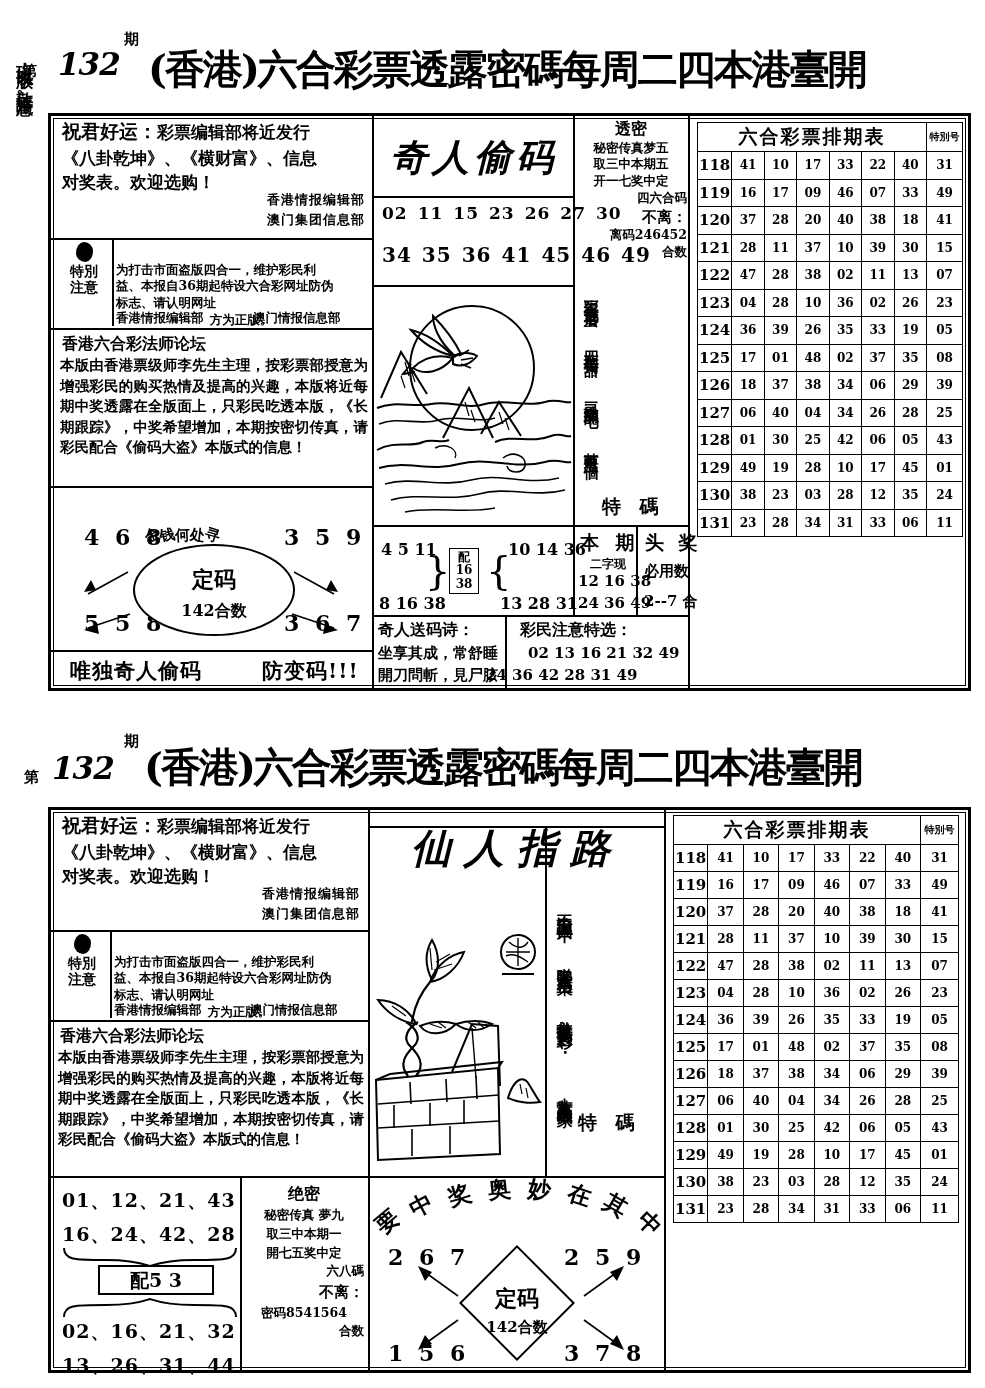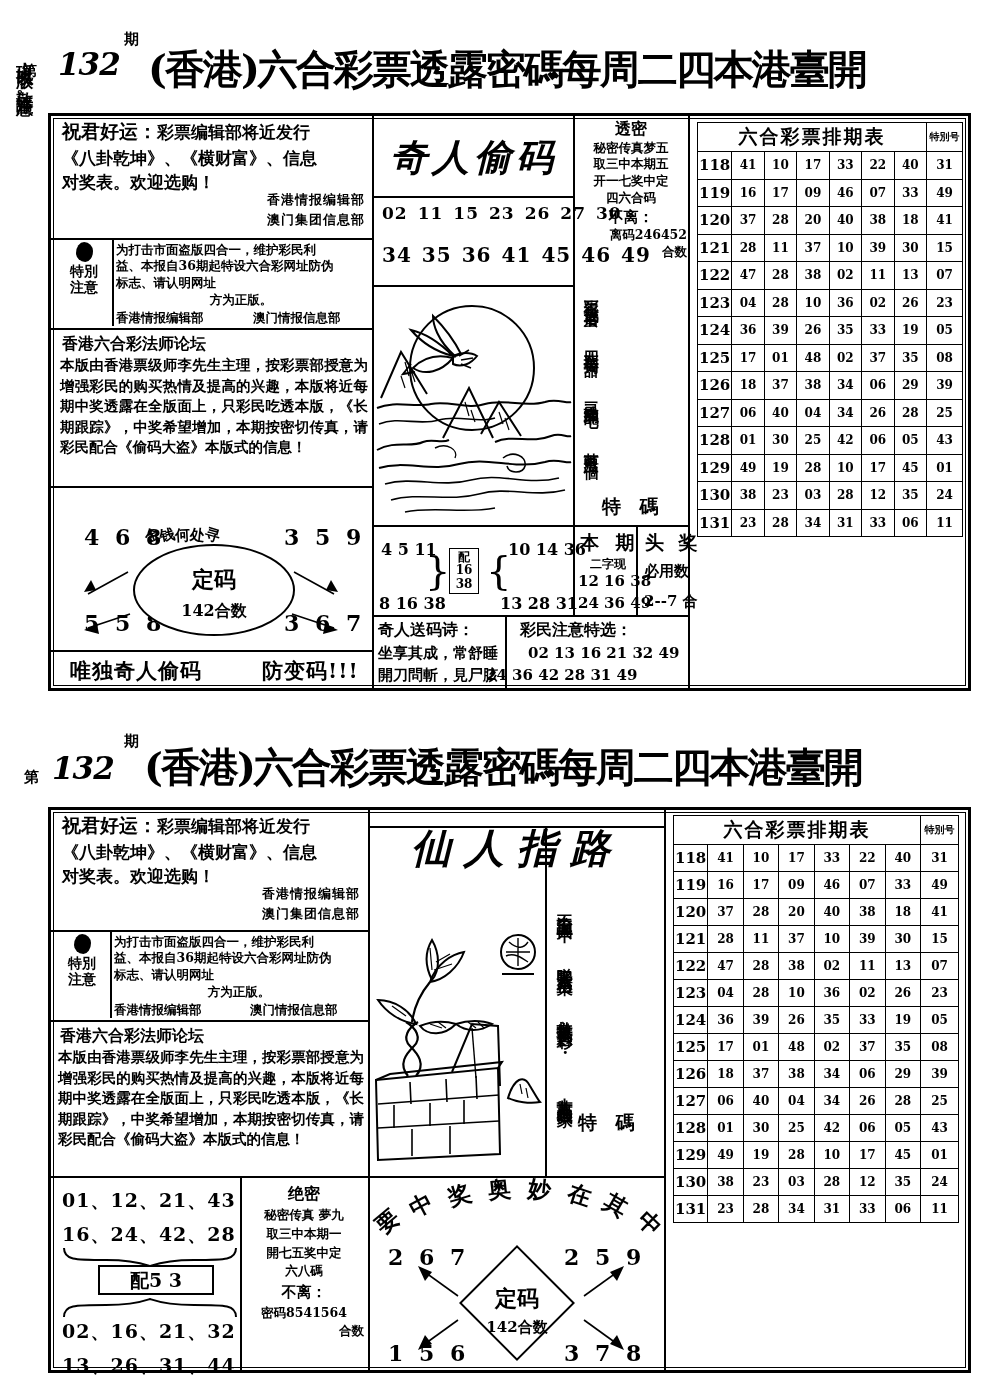--- a/index.html
+++ b/index.html
@@ -67,21 +67,21 @@
     font-size: 14px;
     font-weight: bold;
     text-align: center;
     line-height: 1.15;
   }
   .blob {
     width: 17px; height: 20px; background: #000;
     border-radius: 48% 52% 45% 55% / 55% 45% 55% 45%;
     margin: 0 auto 1px auto;
   }
-  .notice-body { font-size: 12.5px; line-height: 1.3; font-weight: bold; letter-spacing: 0px; }
+  .notice-body { font-size: 12.5px; line-height: 1.3; font-weight: bold; letter-spacing: 0px; margin-top: 20px; }
   .notice-foot { font-size: 12.5px; font-weight: bold; }
 
   .forum-title { font-size: 16px; font-weight: bold; letter-spacing: 0px; }
   .forum-body { font-size: 14.5px; line-height: 1.42; font-weight: bold; text-align: justify; }
 
   
   .numrow {
     position: absolute;
     font-family: "DejaVu Serif", "Liberation Serif", serif;
     font-size: 19px; font-weight: bold;
@@ -144,21 +144,21 @@
   
   .toumi {
     position: absolute;
     font-family: "DejaVu Serif", serif;
     font-size: 12.5px;
     font-weight: bold;
     line-height: 1.35;
     text-align: center;
   }
   .toumi .t-title { font-size: 16px; }
-  .toumi .t-left { text-align: center; }
+  .toumi .t-left { text-align: right; }
   .toumi .t-right { text-align: right; }
 
   
   .sched {
     position: absolute;
     border-collapse: collapse;
     background: #fff;
   }
   .sched td, .sched th {
     border: 1px solid #000;

